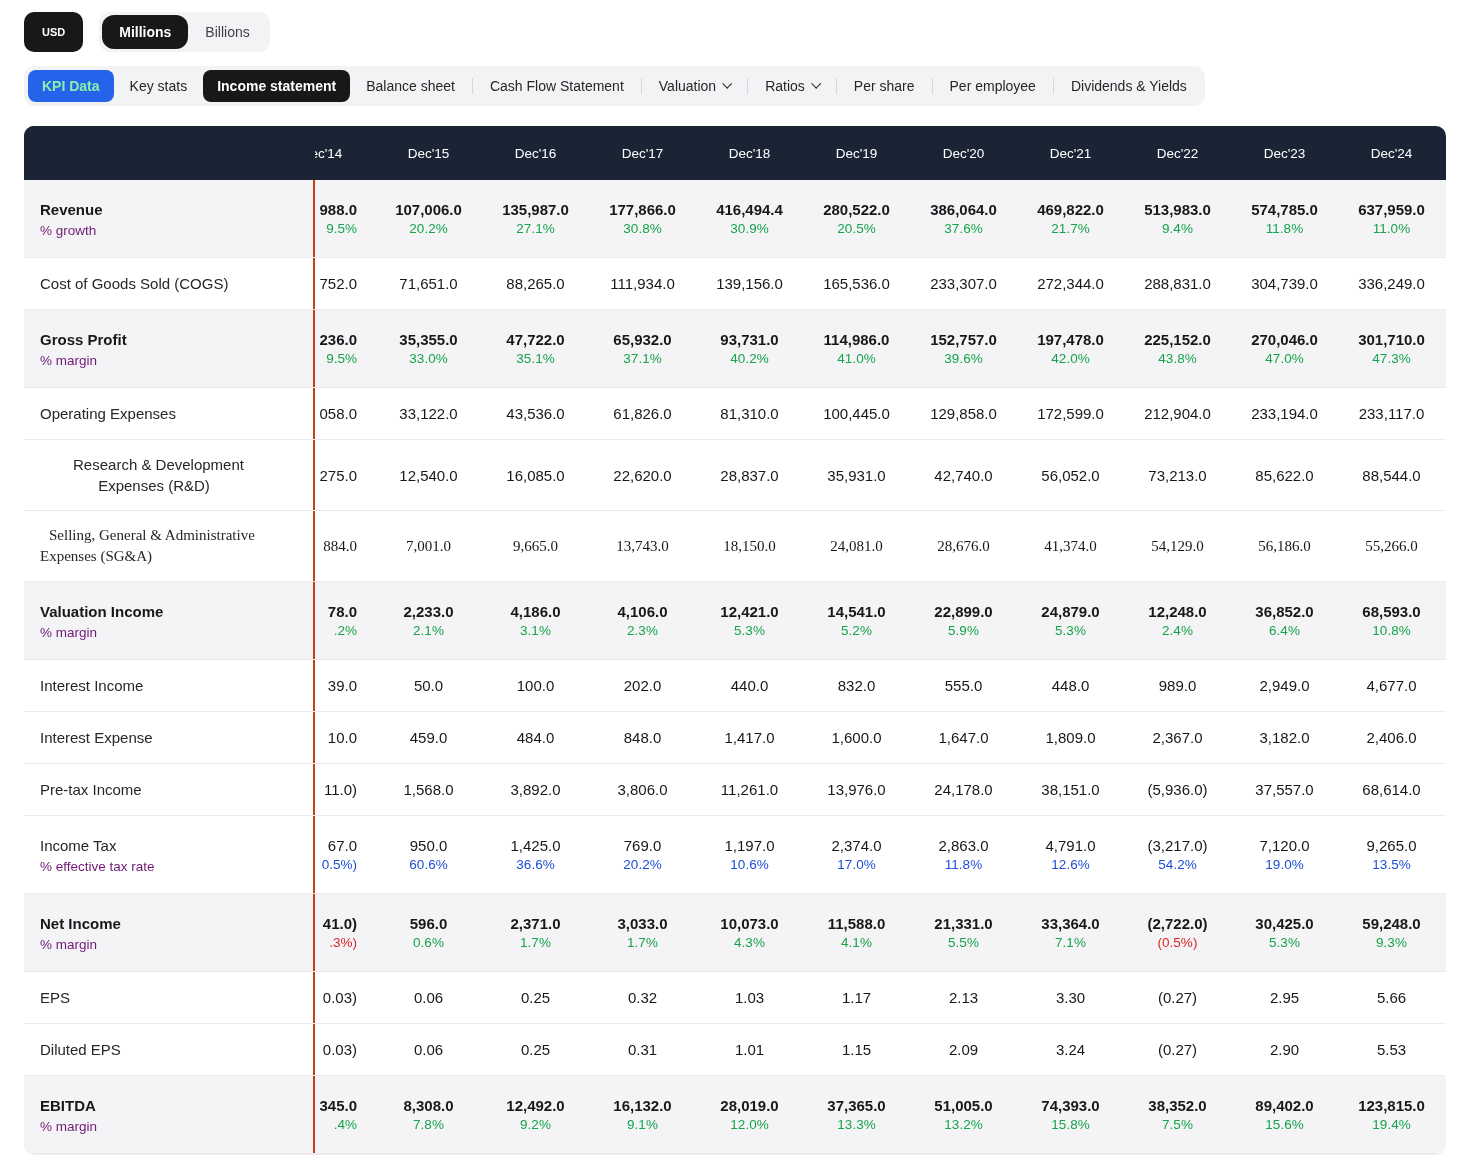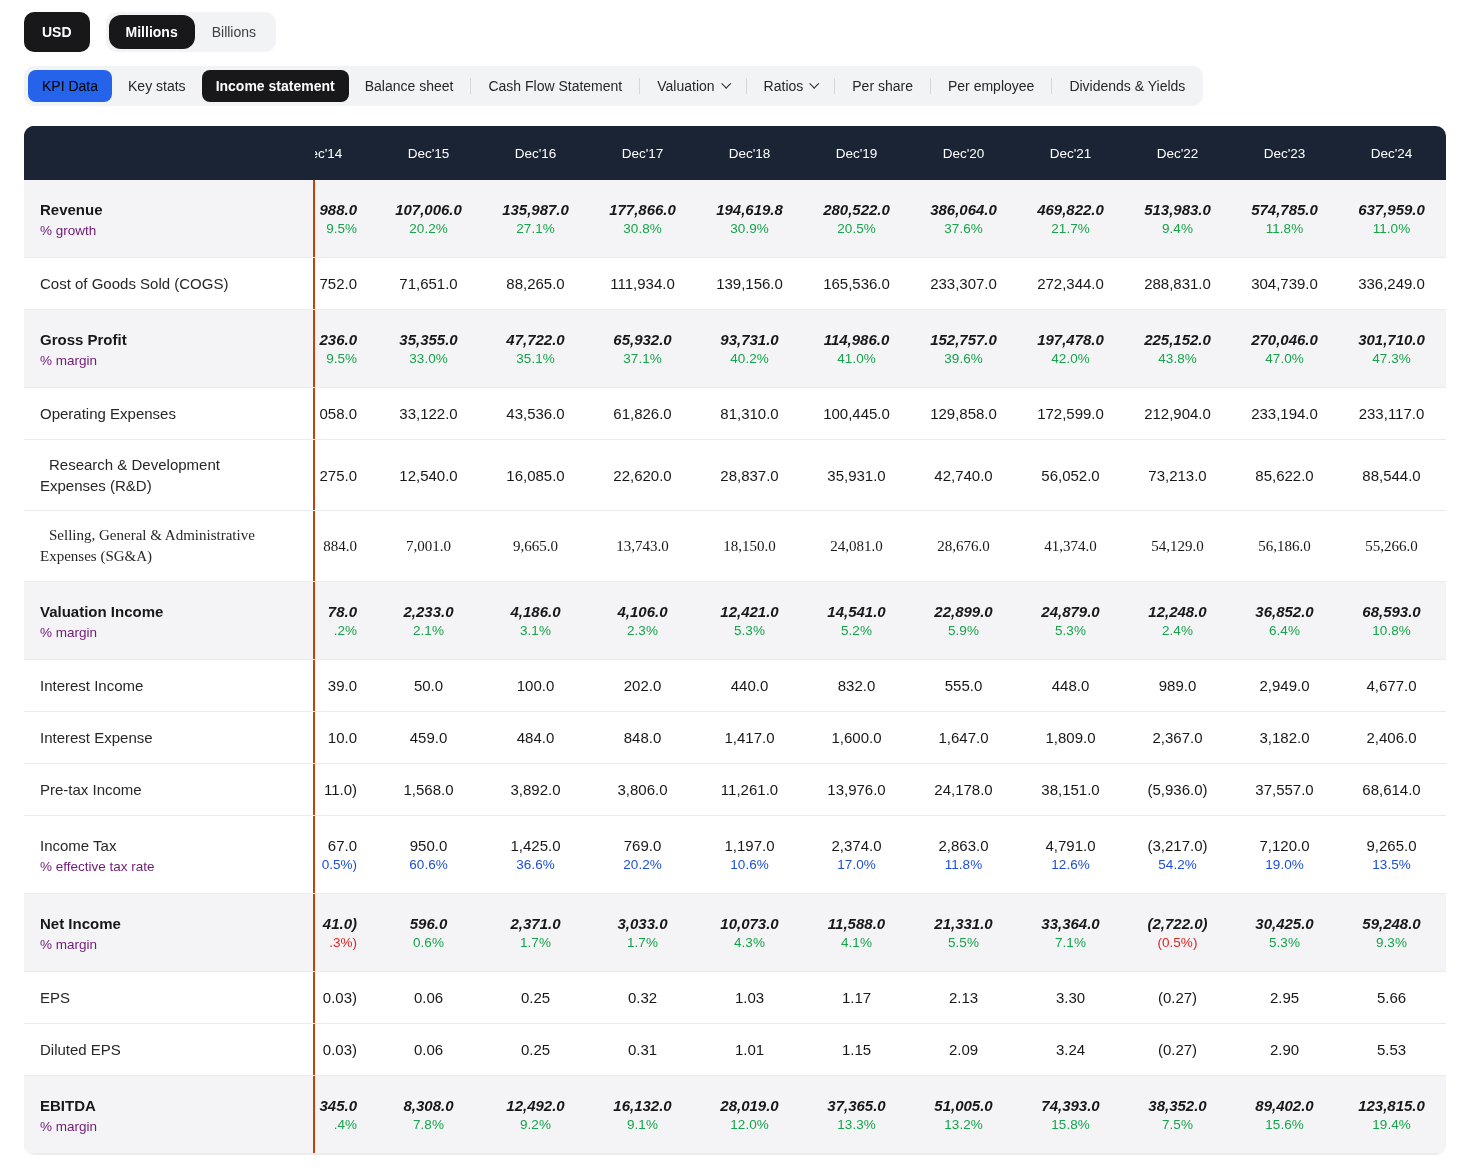--- a/index.html
+++ b/index.html
@@ -3,53 +3,53 @@
 <meta charset="utf-8">
 <style>
   * { margin:0; padding:0; box-sizing:border-box; }
   html,body { width:1470px; height:1174px; background:#ffffff; overflow:hidden;
     font-family:"Liberation Sans", sans-serif; color:#18181b; }
   button { font-family:inherit; border:none; background:transparent; cursor:pointer; }
 
   
   .toolbar { display:flex; gap:16px; align-items:center; padding:12px 0 0 24px; }
   .pill { height:40px; display:inline-flex; align-items:center; padding:0 18px;
-    border-radius:10px; font-size:14px; font-weight:700; }
+    border-radius:10px; font-size:11px; font-weight:700; }
   .pill.dark { background:#18181b; color:#fff; }
   .seg-group { display:inline-flex; align-items:center; background:#f1f3f5; border-radius:11px; padding:3px; height:40px; }
   .seg { height:34px; display:inline-flex; align-items:center; padding:0 17px; border-radius:12px;
     font-size:14px; color:#3f3f46; font-weight:500; }
   .seg.active { background:#18181b; color:#fff; font-weight:700; }
   .seg-divider { width:1px; height:16px; background:#d4d4d8; }
 
   
   .tabs-row { margin:14px 0 0 24px; }
   .tabs { display:inline-flex; align-items:center; background:#f1f3f4; border-radius:11px; padding:4px; gap:2px; }
   .tab { height:32px; display:inline-flex; align-items:center; gap:7px; padding:0 14px; border-radius:8px;
     font-size:14px; color:#27272a; font-weight:500; white-space:nowrap; }
-  .tab.blue { background:#2563eb; color:#000000; font-weight:400; }
+  .tab.blue { background:#2563eb; color:#86efac; font-weight:700; }
   .tab.dark { background:#18181b; color:#fff; font-weight:700; }
   .tab-sep { width:1px; height:16px; background:#d6d8db; margin:0 1px; }
   .chev { width:7px; height:7px; border-right:1.6px solid currentColor; border-bottom:1.6px solid currentColor;
     transform:rotate(45deg) translateY(-1px); margin-top:-3px; }
 
   
   .table-wrap { margin:20px 24px 0 24px; width:1422px; border-radius:10px; overflow:hidden;
     border-bottom:1px solid #ececef; }
   .thead { position:relative; height:54px; background:#1b2434; color:#fff; }
   .trow { position:relative; background:#ffffff; border-bottom:1px solid #ebebee; }
   .trow.stripe { background:#f4f4f6; }
   .cells { position:absolute; left:0; right:0; top:0; bottom:0; display:flex; align-items:center; padding-left:244px; }
   .cell { width:107px; display:flex; flex-direction:column; align-items:center; justify-content:center; gap:3px;
     font-size:15px; }
   .cell.partial { align-items:flex-end; padding-right:18px; }
   .thead .cell { font-size:13.5px; font-weight:500; color:#fff; }
   .thead .cell.first { align-items:center; padding-right:0; }
   .val { color:#18181b; }
-  .major .val { font-weight:700;font-style:italic; }
+  .major .val { font-weight:700; }
   .sub { font-size:13.5px; font-weight:500; }
   .sub.green { color:#16a34a; }
   .sub.red { color:#dc2626; }
   .sub.gray { color:#1d4ed8; }
   .label-cell { position:relative; z-index:2; width:291px; height:100%; background:inherit;
     border-right:2px solid #c2410c; display:flex; flex-direction:column; justify-content:center;
     padding:0 14px 0 16px; gap:3px; }
   .thead .label-cell { border-right:none; }
   .label-main { font-size:15px; color:#27272a; line-height:21px; }
   .major .label-main { font-weight:700; color:#18181b; }
@@ -126,21 +126,21 @@
           </div>
           <div class="cell">
             <span class="val">135,987.0</span>
             <span class="sub green">27.1%</span>
           </div>
           <div class="cell">
             <span class="val">177,866.0</span>
             <span class="sub green">30.8%</span>
           </div>
           <div class="cell">
-            <span class="val">194,619.8</span>
+            <span class="val">416,494.4</span>
             <span class="sub green">30.9%</span>
           </div>
           <div class="cell">
             <span class="val">280,522.0</span>
             <span class="sub green">20.5%</span>
           </div>
           <div class="cell">
             <span class="val">386,064.0</span>
             <span class="sub green">37.6%</span>
           </div>
@@ -291,21 +291,21 @@
             <span class="val">233,194.0</span>
           </div>
           <div class="cell">
             <span class="val">233,117.0</span>
           </div>
         </div>
         <div class="label-cell">
           <div class="label-main">Operating Expenses</div>
         </div>
       </div>
-      <div class="trow child" style="height: 71px;">
+      <div class="trow child" style="height: 71px; text-align: center;">
         <div class="cells">
           <div class="cell partial">
             <span class="val">275.0</span>
           </div>
           <div class="cell">
             <span class="val">12,540.0</span>
           </div>
           <div class="cell">
             <span class="val">16,085.0</span>
           </div>

